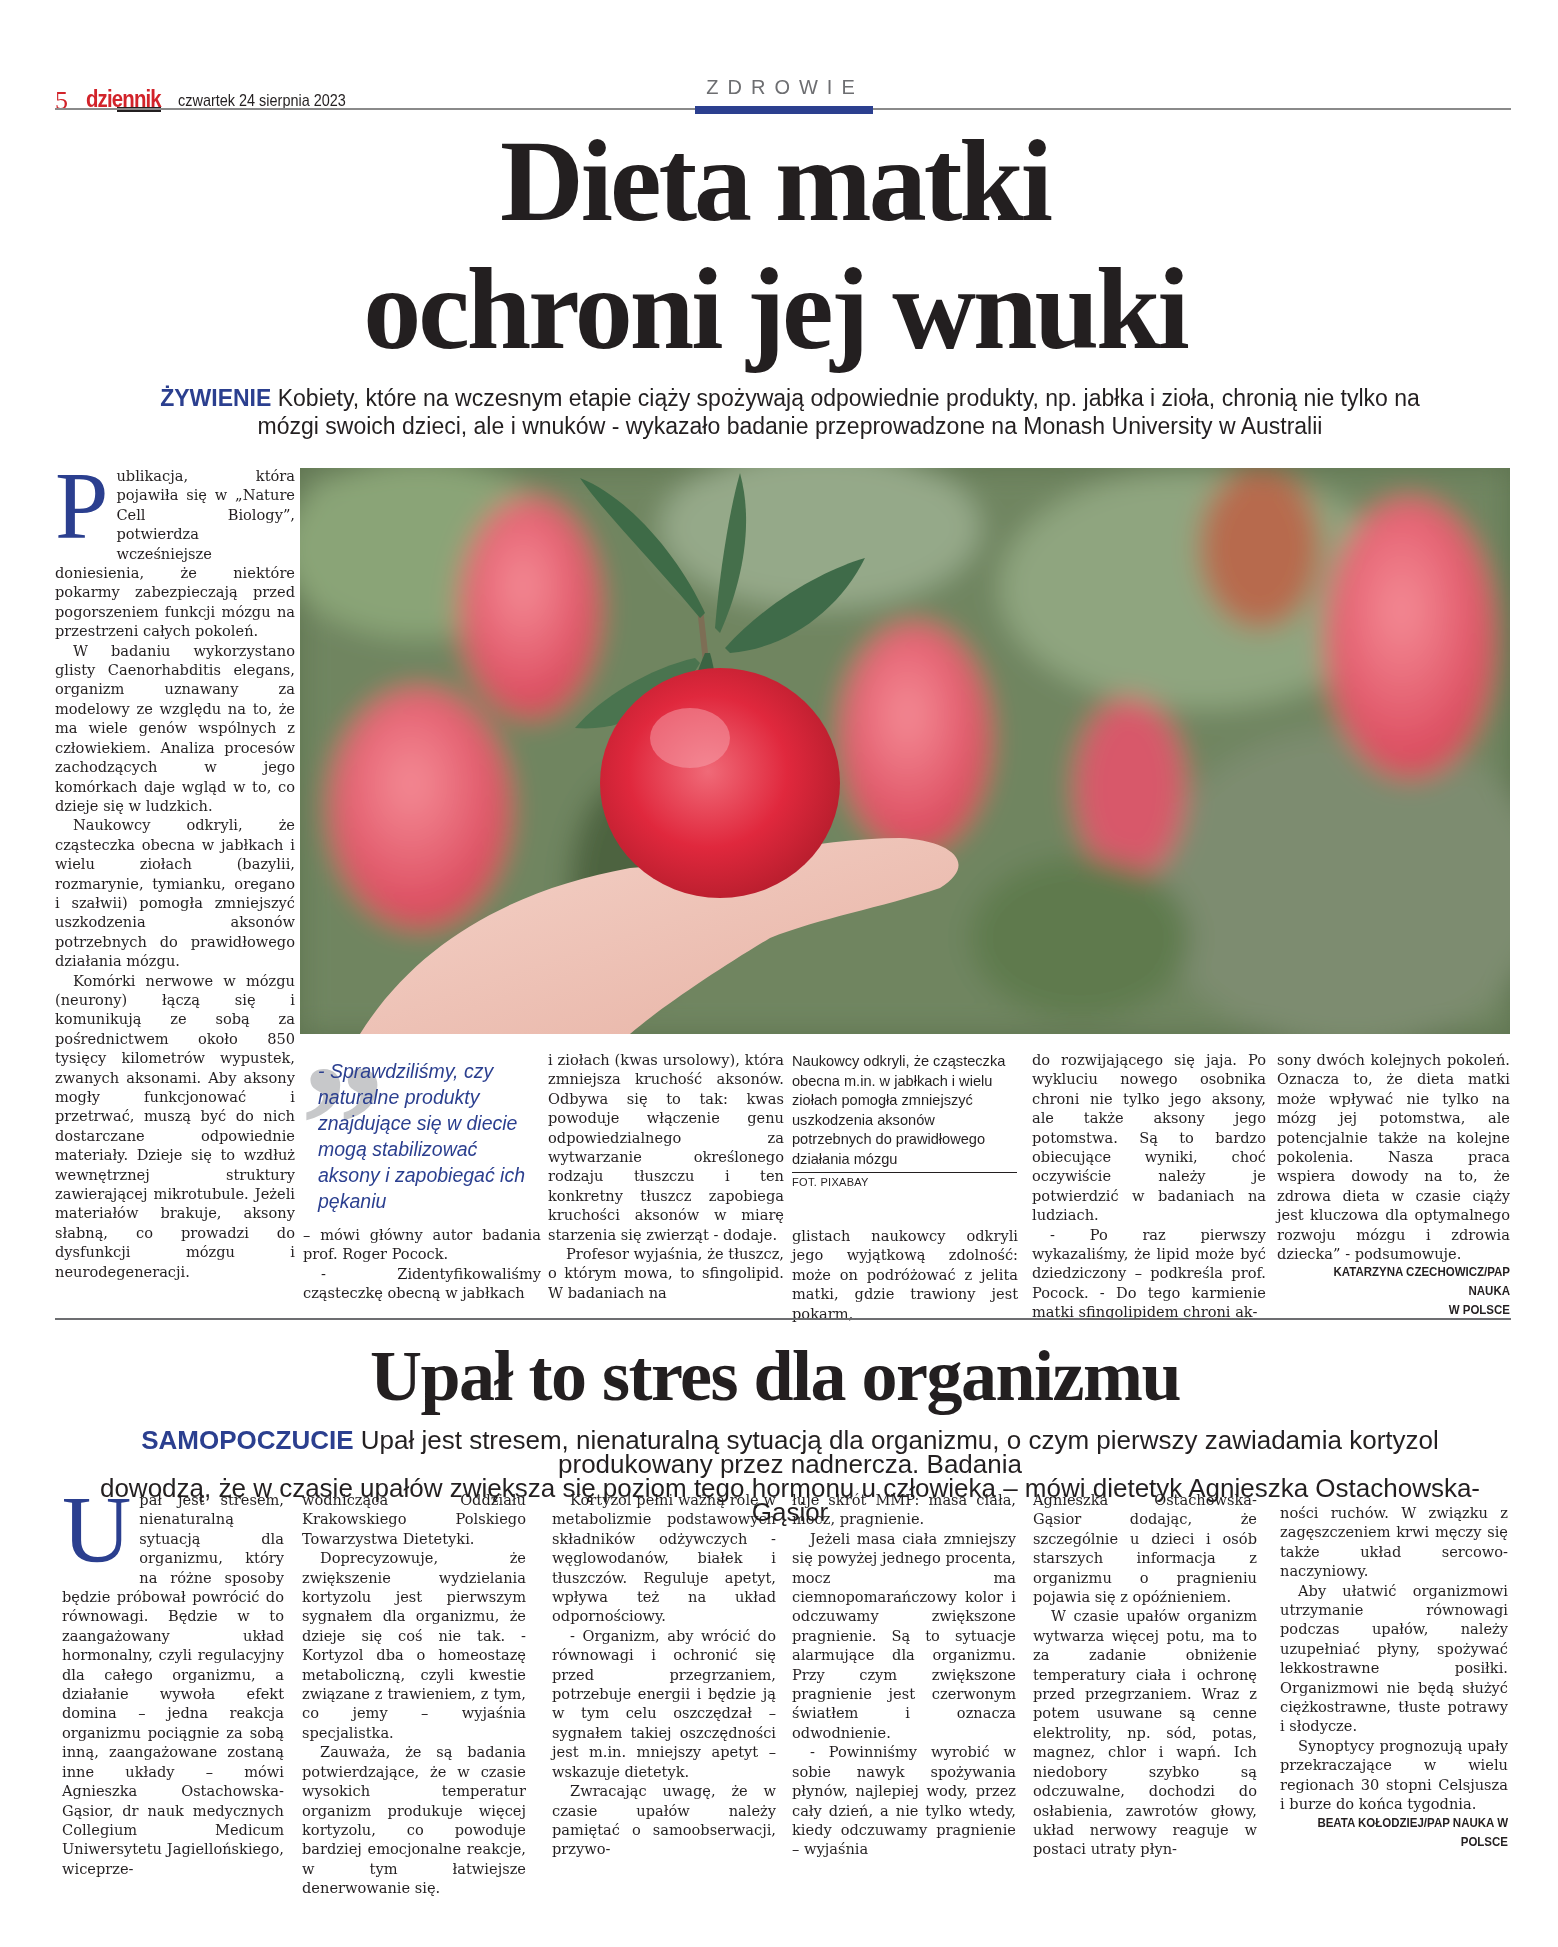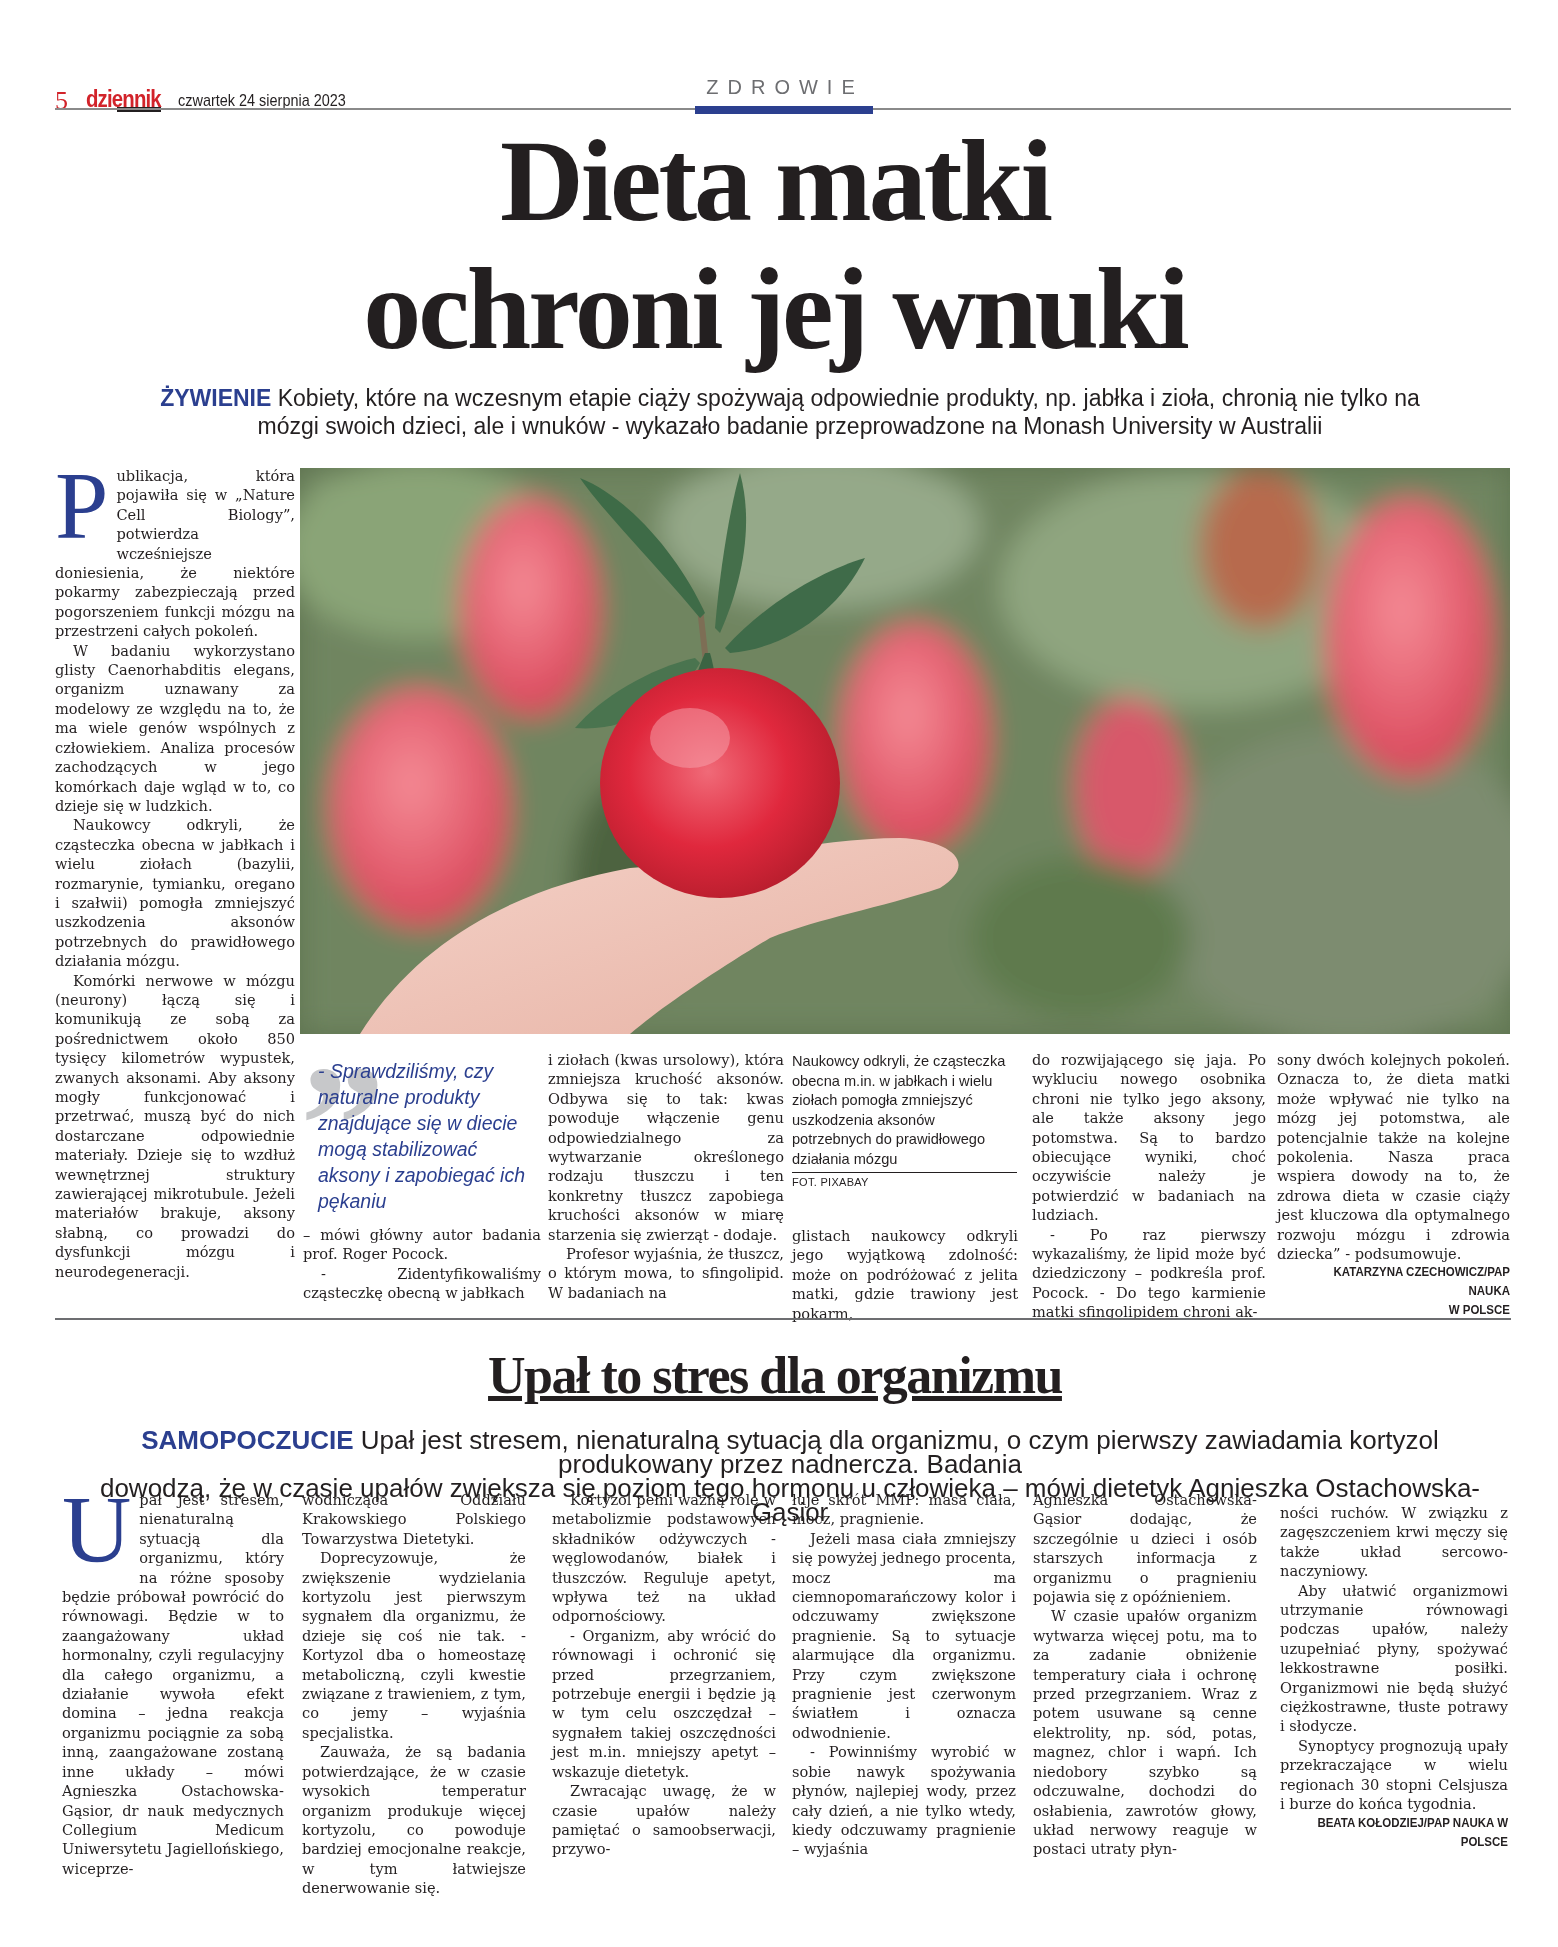--- a/index.html
+++ b/index.html
@@ -25,21 +25,21 @@
   .col p.noind { text-indent:0; }
   .dropcap { float:left; font-family:"Liberation Serif", serif; color:#2b3f8f; font-size:96px; line-height:76px; margin:2px 8px 0 0; }
   .photo { left:300px; top:468px; width:1210px; height:566px; overflow:hidden; background:#6b7f5a; }
   .quote-mark { left:300px; top:1050px; font-family:"Liberation Serif", serif; font-weight:bold; font-size:170px; line-height:150px; color:#c7c8ca; }
   .pullquote { left:318px; top:1058px; width:222px; font-family:"Liberation Sans", sans-serif; font-style:italic; font-size:19.5px; line-height:26px; color:#2b3f8f; }
   .caption { left:792px; top:1052px; width:225px; font-family:"Liberation Sans", sans-serif; font-size:14.6px; line-height:19.6px; color:#231f20; }
   .caption-rule { left:792px; top:1172px; width:225px; height:1px; background:#231f20; }
   .credit { left:792px; top:1176px; width:225px; font-family:"Liberation Sans", sans-serif; font-size:11px; color:#231f20; letter-spacing:0.3px; }
   .byline { font-family:"Liberation Sans", sans-serif; font-weight:bold; font-size:12.5px; line-height:19px; text-align:right; color:#231f20; transform:scaleX(0.92); transform-origin:right; }
   .divider { left:55px; top:1318px; width:1456px; height:2px; background:#6d6e71; }
-  .t3 { top:1336px; font-size:52px; line-height:80px; letter-spacing:-1.5px;text-decoration:underline; }
+  .t3 { top:1336px; font-size:72px; line-height:80px; letter-spacing:-1.5px; }
 </style>
 </head>
 <body>
 
 <div class="abs page-num">5</div>
 <div class="abs brand">dziennik</div>
 <div class="abs brand-sub"></div>
 <div class="abs date">czwartek 24 sierpnia 2023</div>
 <div class="abs rule-top"></div>
 <div class="abs section">ZDROWIE</div>

